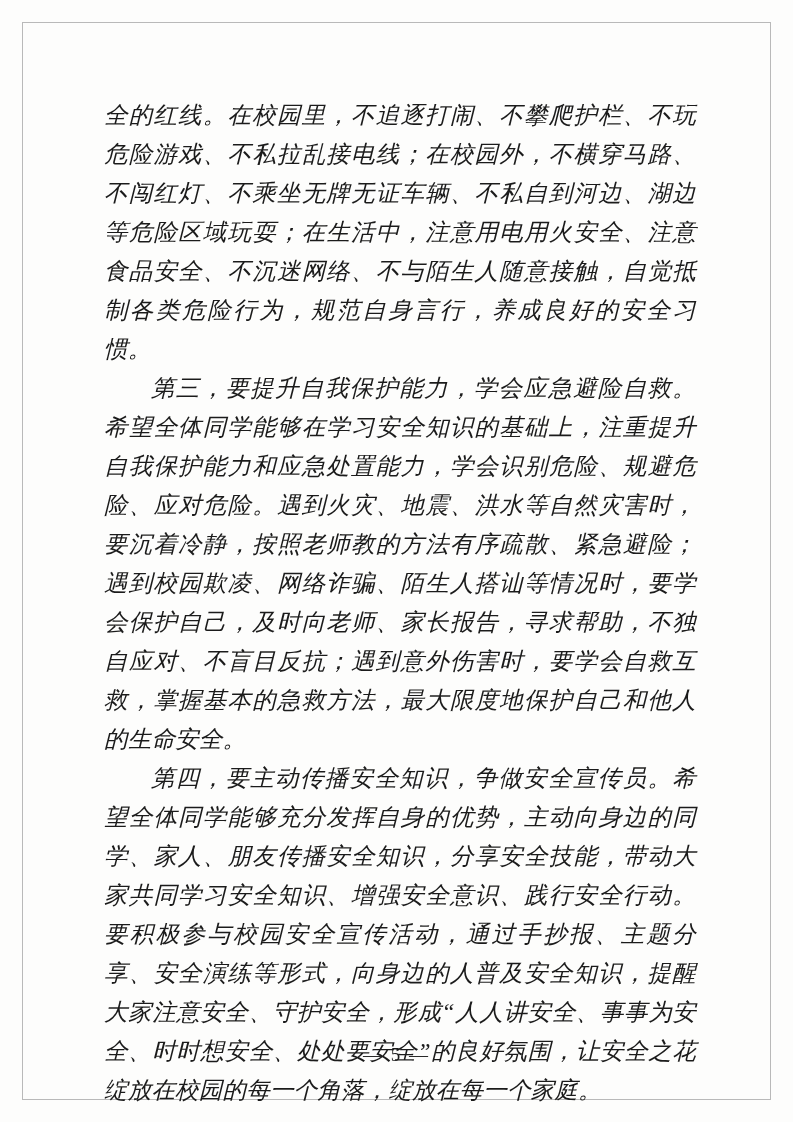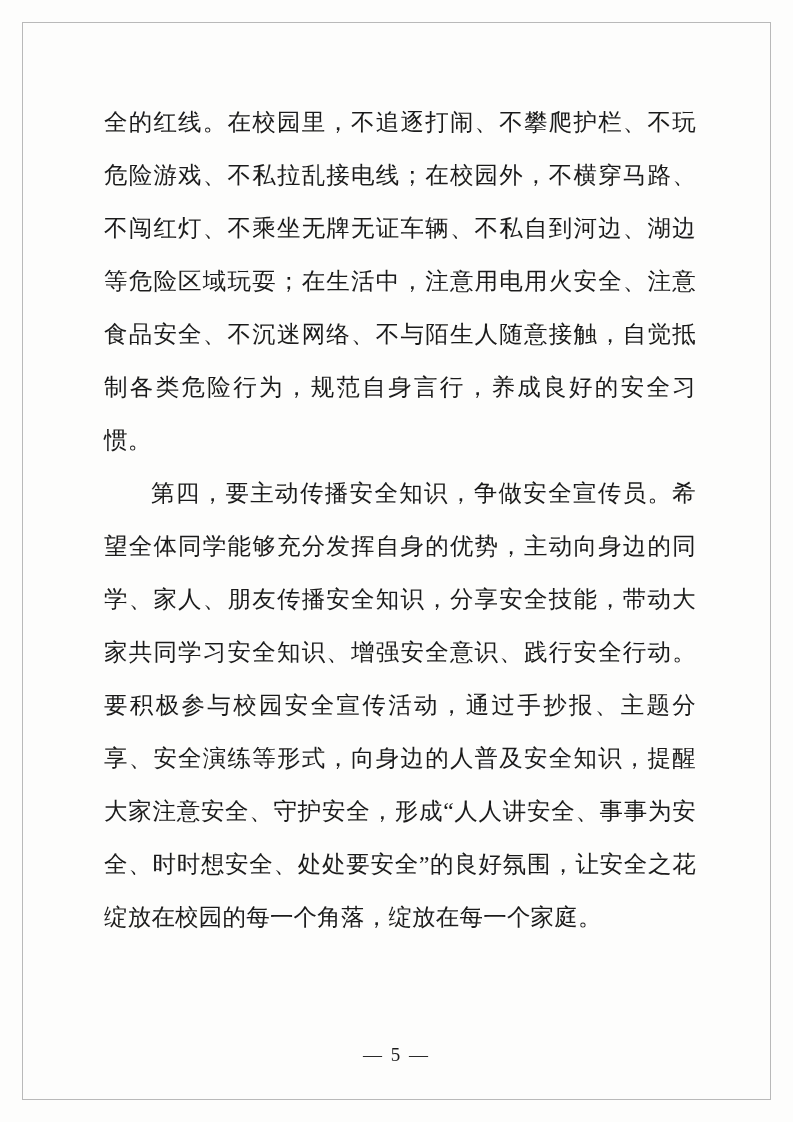--- a/index.html
+++ b/index.html
@@ -31,27 +31,28 @@
     pointer-events: none;
   }
   .content {
     position: absolute;
     left: 104px;
     top: 96px;
     width: 592px;
   }
   .para {
     font-size: 23.5px;
-    line-height: 53px;
+    line-height: 39px;
     text-align: justify;
     text-justify: inter-ideograph;
     letter-spacing: 0.2px;
     margin: 0 0 0 0;
     text-indent: 0;
     font-family: "Liberation Serif", "DejaVu Serif", serif;
+    font-style: italic;
   }
   .para.indent {
     text-indent: 2em;
   }
   .footer {
     position: absolute;
     left: 0;
     right: 0;
     bottom: 56px;
     text-align: center;
@@ -62,18 +63,19 @@
   }
 </style>
 </head>
 <body>
 
 <div class="page">
   <div class="page-border"></div>
 
   <div class="content">
     <p class="para">全的红线。在校园里，不追逐打闹、不攀爬护栏、不玩危险游戏、不私拉乱接电线；在校园外，不横穿马路、不闯红灯、不乘坐无牌无证车辆、不私自到河边、湖边等危险区域玩耍；在生活中，注意用电用火安全、注意食品安全、不沉迷网络、不与陌生人随意接触，自觉抵制各类危险行为，规范自身言行，养成良好的安全习惯。</p>
+    <p class="para indent">第三，要提升自我保护能力，学会应急避险自救。希望全体同学能够在学习安全知识的基础上，注重提升自我保护能力和应急处置能力，学会识别危险、规避危险、应对危险。遇到火灾、地震、洪水等自然灾害时，要沉着冷静，按照老师教的方法有序疏散、紧急避险；遇到校园欺凌、网络诈骗、陌生人搭讪等情况时，要学会保护自己，及时向老师、家长报告，寻求帮助，不独自应对、不盲目反抗；遇到意外伤害时，要学会自救互救，掌握基本的急救方法，最大限度地保护自己和他人的生命安全。</p>
     <p class="para indent">第四，要主动传播安全知识，争做安全宣传员。希望全体同学能够充分发挥自身的优势，主动向身边的同学、家人、朋友传播安全知识，分享安全技能，带动大家共同学习安全知识、增强安全意识、践行安全行动。要积极参与校园安全宣传活动，通过手抄报、主题分享、安全演练等形式，向身边的人普及安全知识，提醒大家注意安全、守护安全，形成“人人讲安全、事事为安全、时时想安全、处处要安全”的良好氛围，让安全之花绽放在校园的每一个角落，绽放在每一个家庭。</p>
 
   </div>
 
   <div class="footer">— 5 —</div>
 </div>
 
 </body></html>

